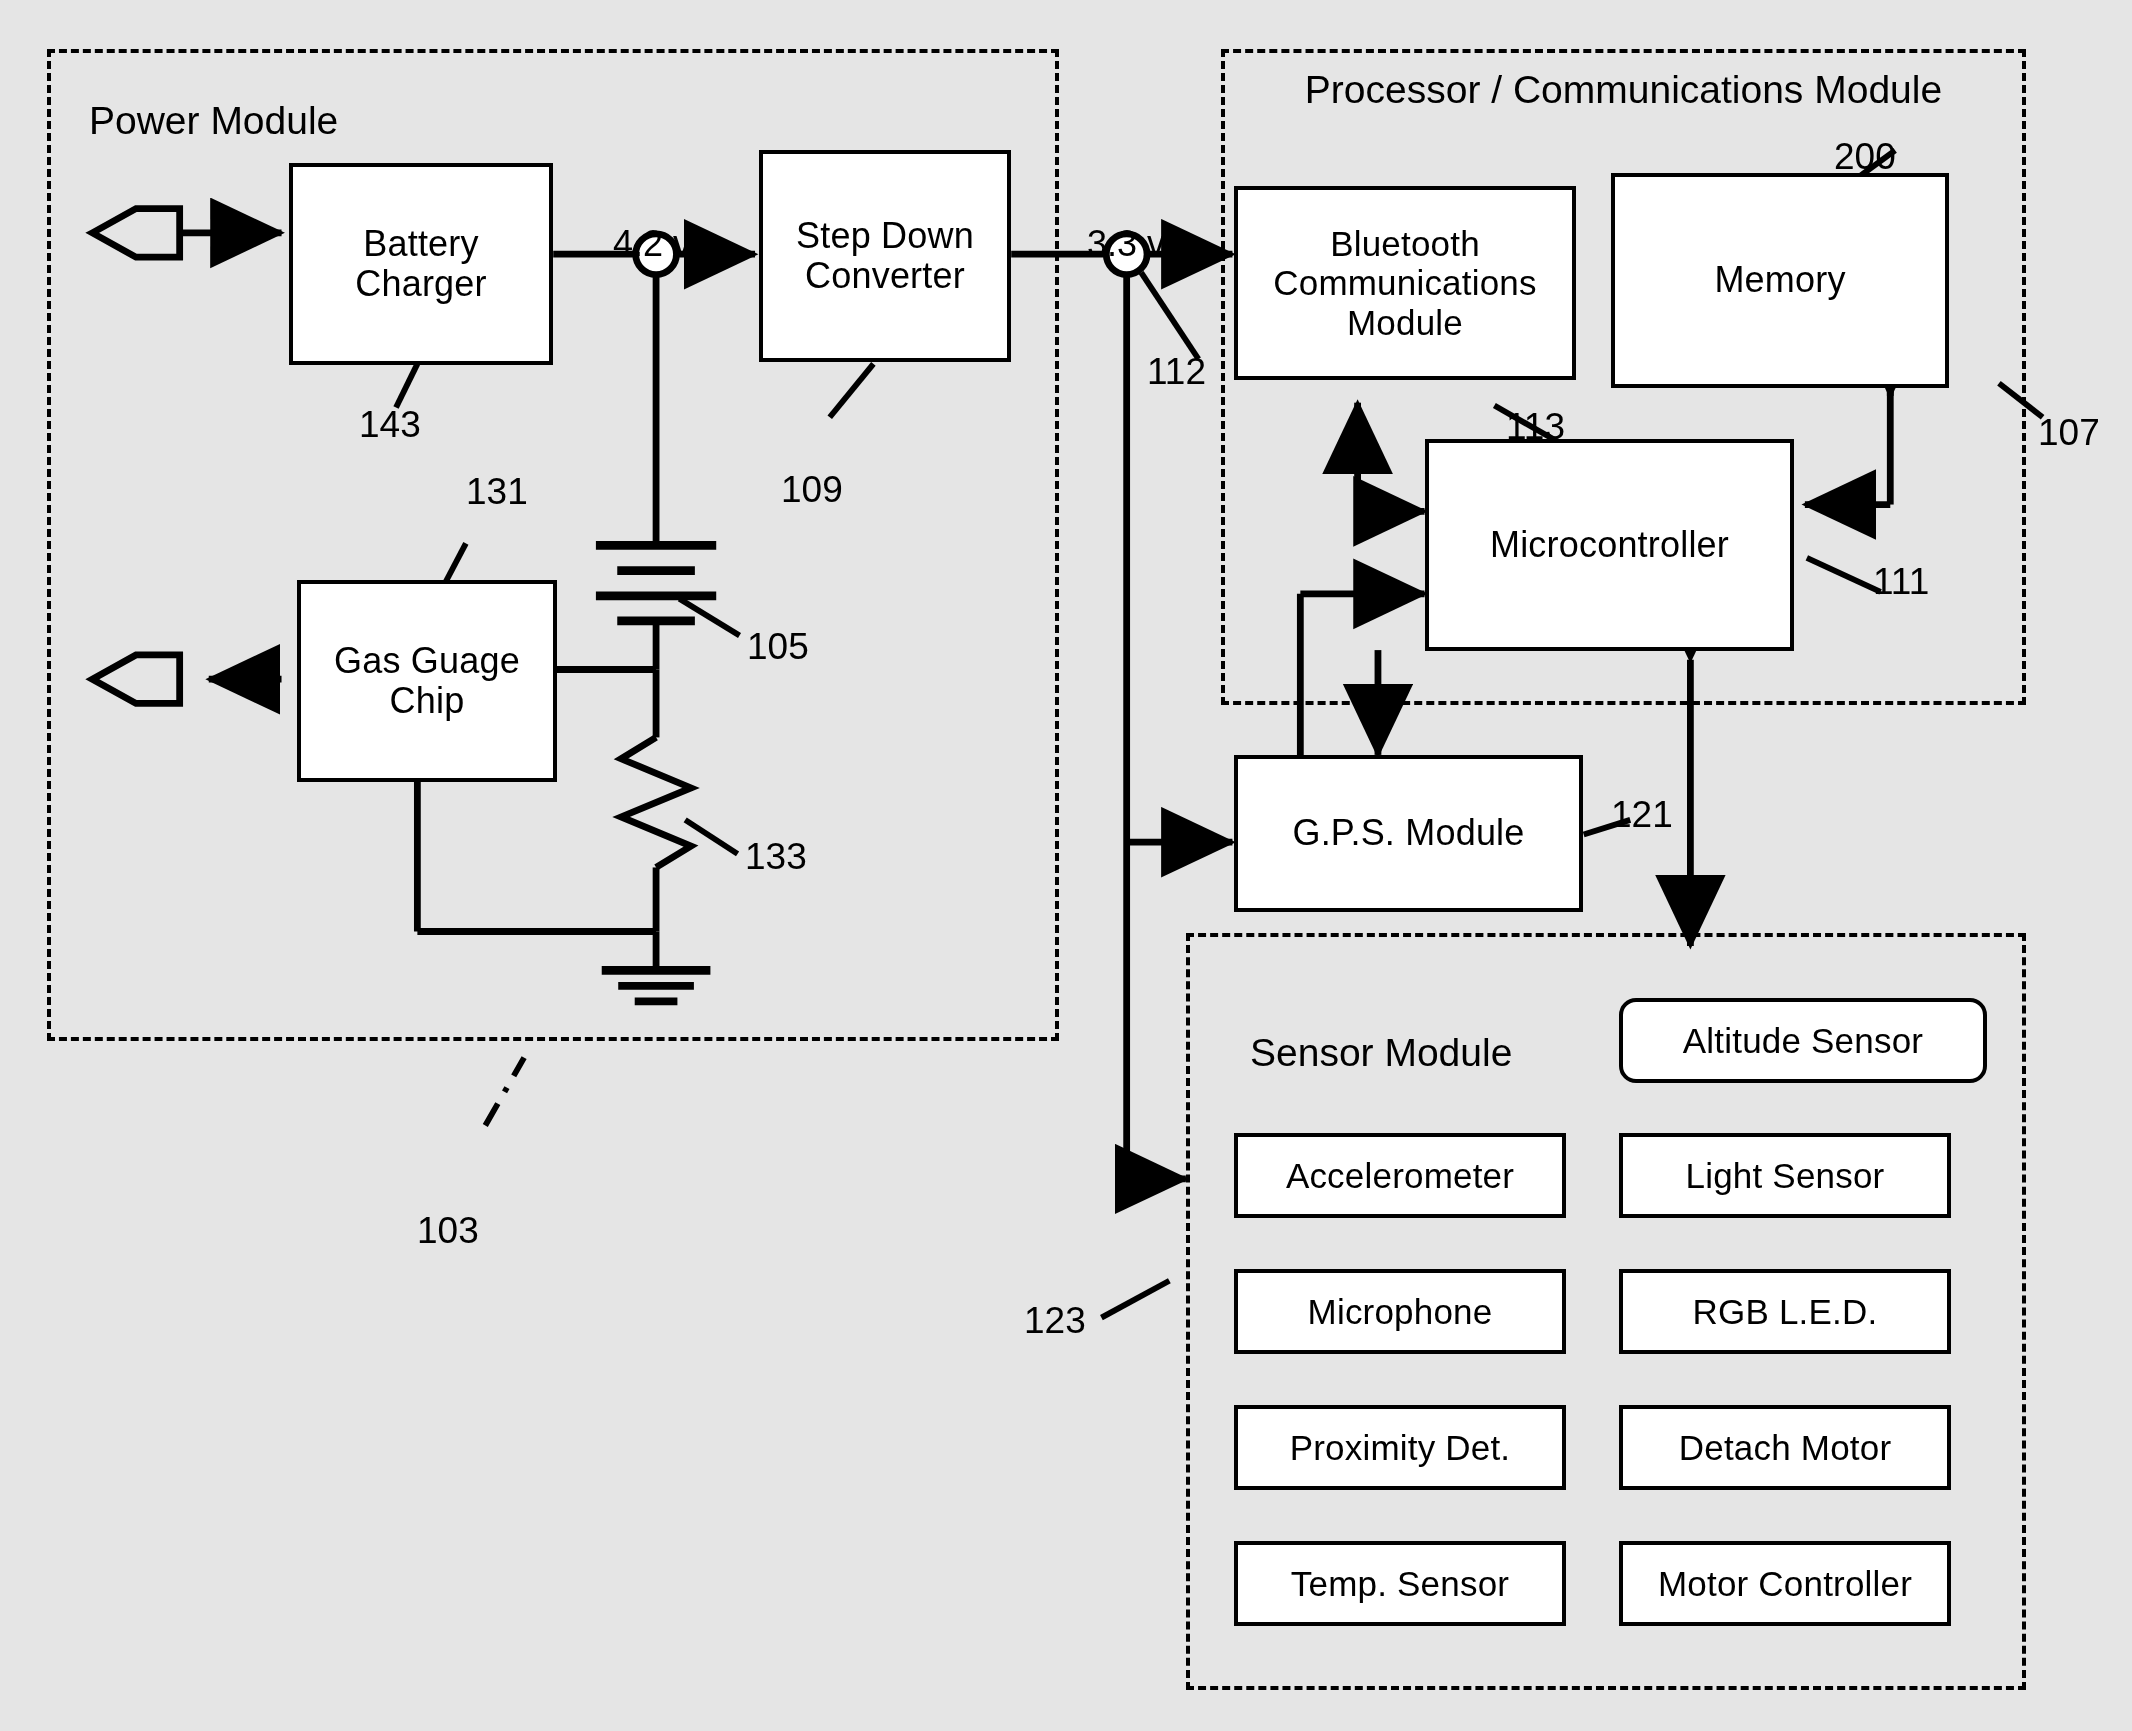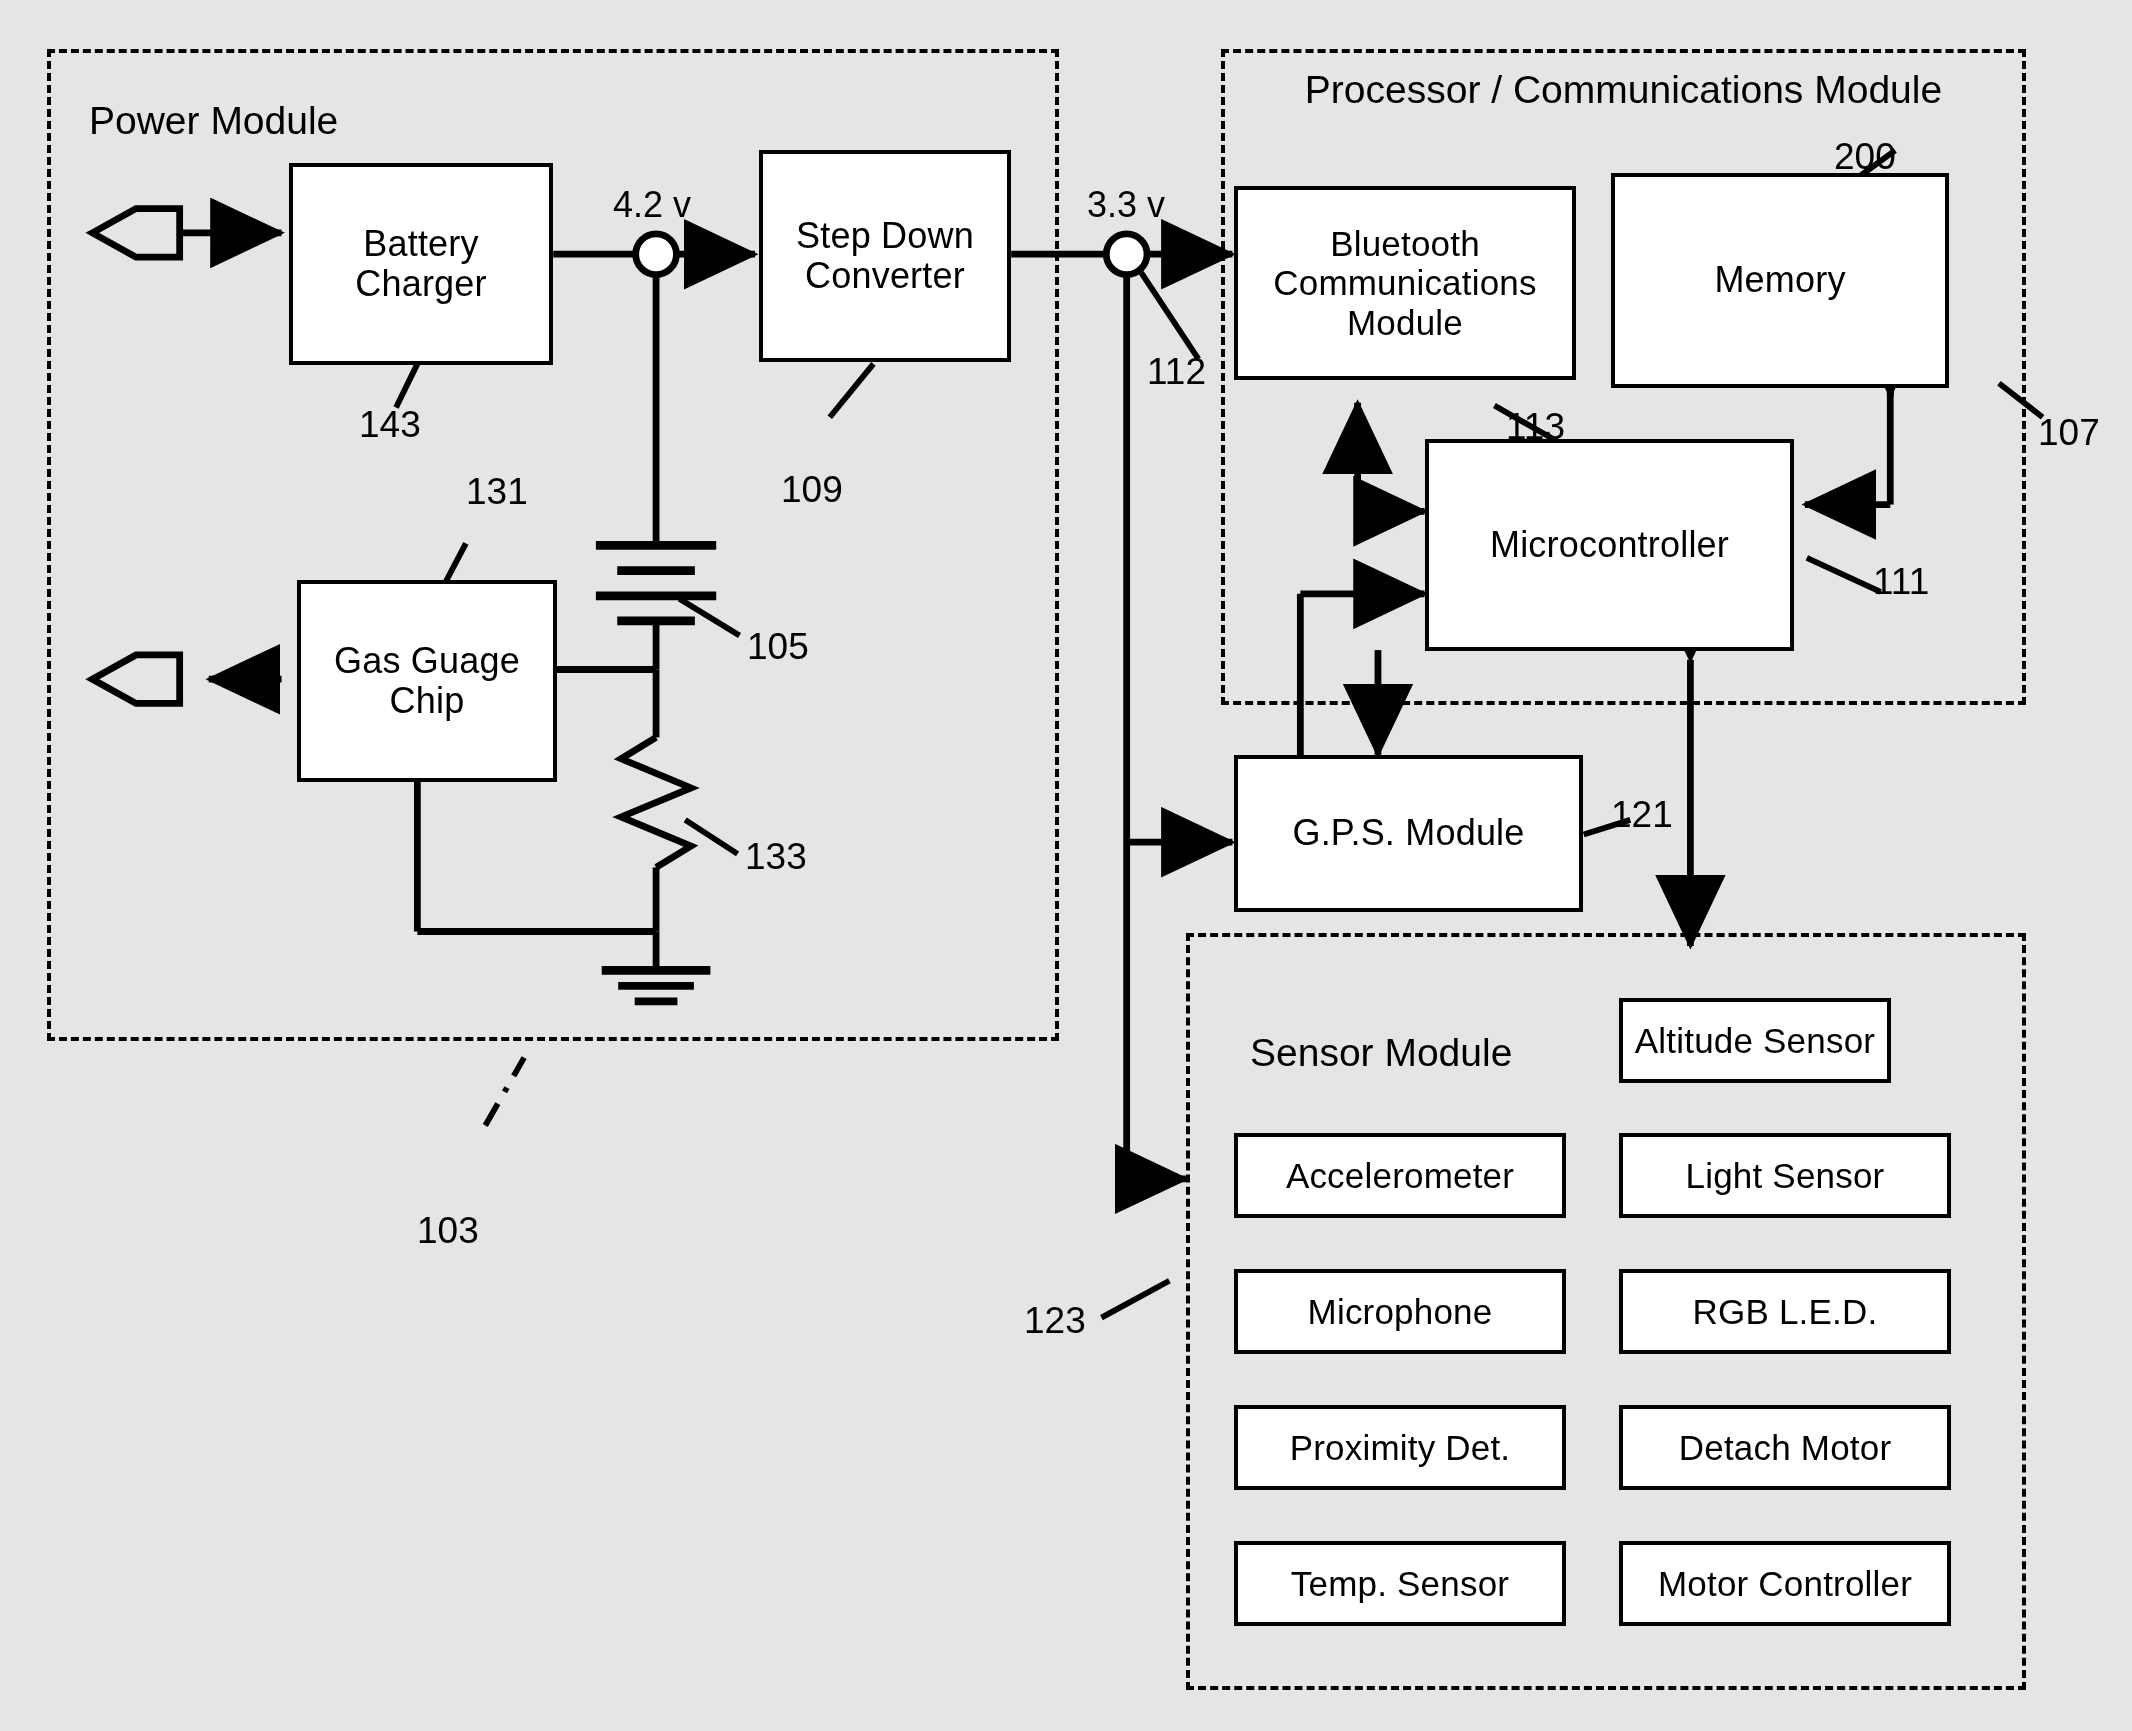--- a/index.html
+++ b/index.html
@@ -7,21 +7,21 @@
   #stage{position:relative;width:2133px;height:1731px;overflow:hidden;background:#e5e5e5;}
   svg#wires{position:absolute;left:0;top:0;width:2133px;height:1731px;}
 
   .dashbox{position:absolute;box-sizing:border-box;border:4.9px dashed #000;background:transparent;}
 
   .blk{position:absolute;box-sizing:border-box;border:4.9px solid #000;background:#fff;
        display:flex;align-items:center;justify-content:center;text-align:center;
        line-height:1.12;font-size:36px;letter-spacing:0.2px;}
   .blk span{display:block;padding:0 5.8px;}
 
-  .lbl{position:absolute;font-size:36px;white-space:nowrap;}
+  .lbl{position:absolute;font-size:36px;white-space:nowrap;margin-top:39px;}
   .ref{position:absolute;font-size:37px;white-space:nowrap;}
   .modtitle{position:absolute;font-size:39px;white-space:nowrap;text-align:center;}
   .modtitle.two{line-height:1.25;text-align:center;white-space:normal;}
 </style>
 </head>
 <body>
 
 <div id="stage">
 
   <svg id="wires" viewBox="0 0 2198 1784" xmlns="http://www.w3.org/2000/svg">
@@ -172,21 +172,21 @@
   <div class="blk" style="left:1234px;top:1269px;width:332px;height:85px;font-size:35px;">
     <span>Microphone</span>
   </div>
   <div class="blk" style="left:1234px;top:1405px;width:332px;height:85px;font-size:35px;">
     <span>Proximity Det.</span>
   </div>
   <div class="blk" style="left:1234px;top:1541px;width:332px;height:85px;font-size:35px;">
     <span>Temp. Sensor</span>
   </div>
 
-  <div class="blk" style="left:1619px;top:998px;width:272px;height:85px;font-size:35px;">
+  <div class="blk" style="left:1619px;top:998px;width:368px;height:85px;font-size:35px;border-radius:17px;">
     <span>Altitude Sensor</span>
   </div>
   <div class="blk" style="left:1619px;top:1133px;width:332px;height:85px;font-size:35px;">
     <span>Light Sensor</span>
   </div>
   <div class="blk" style="left:1619px;top:1269px;width:332px;height:85px;font-size:35px;">
     <span>RGB L.E.D.</span>
   </div>
   <div class="blk" style="left:1619px;top:1405px;width:332px;height:85px;font-size:35px;">
     <span>Detach Motor</span>

